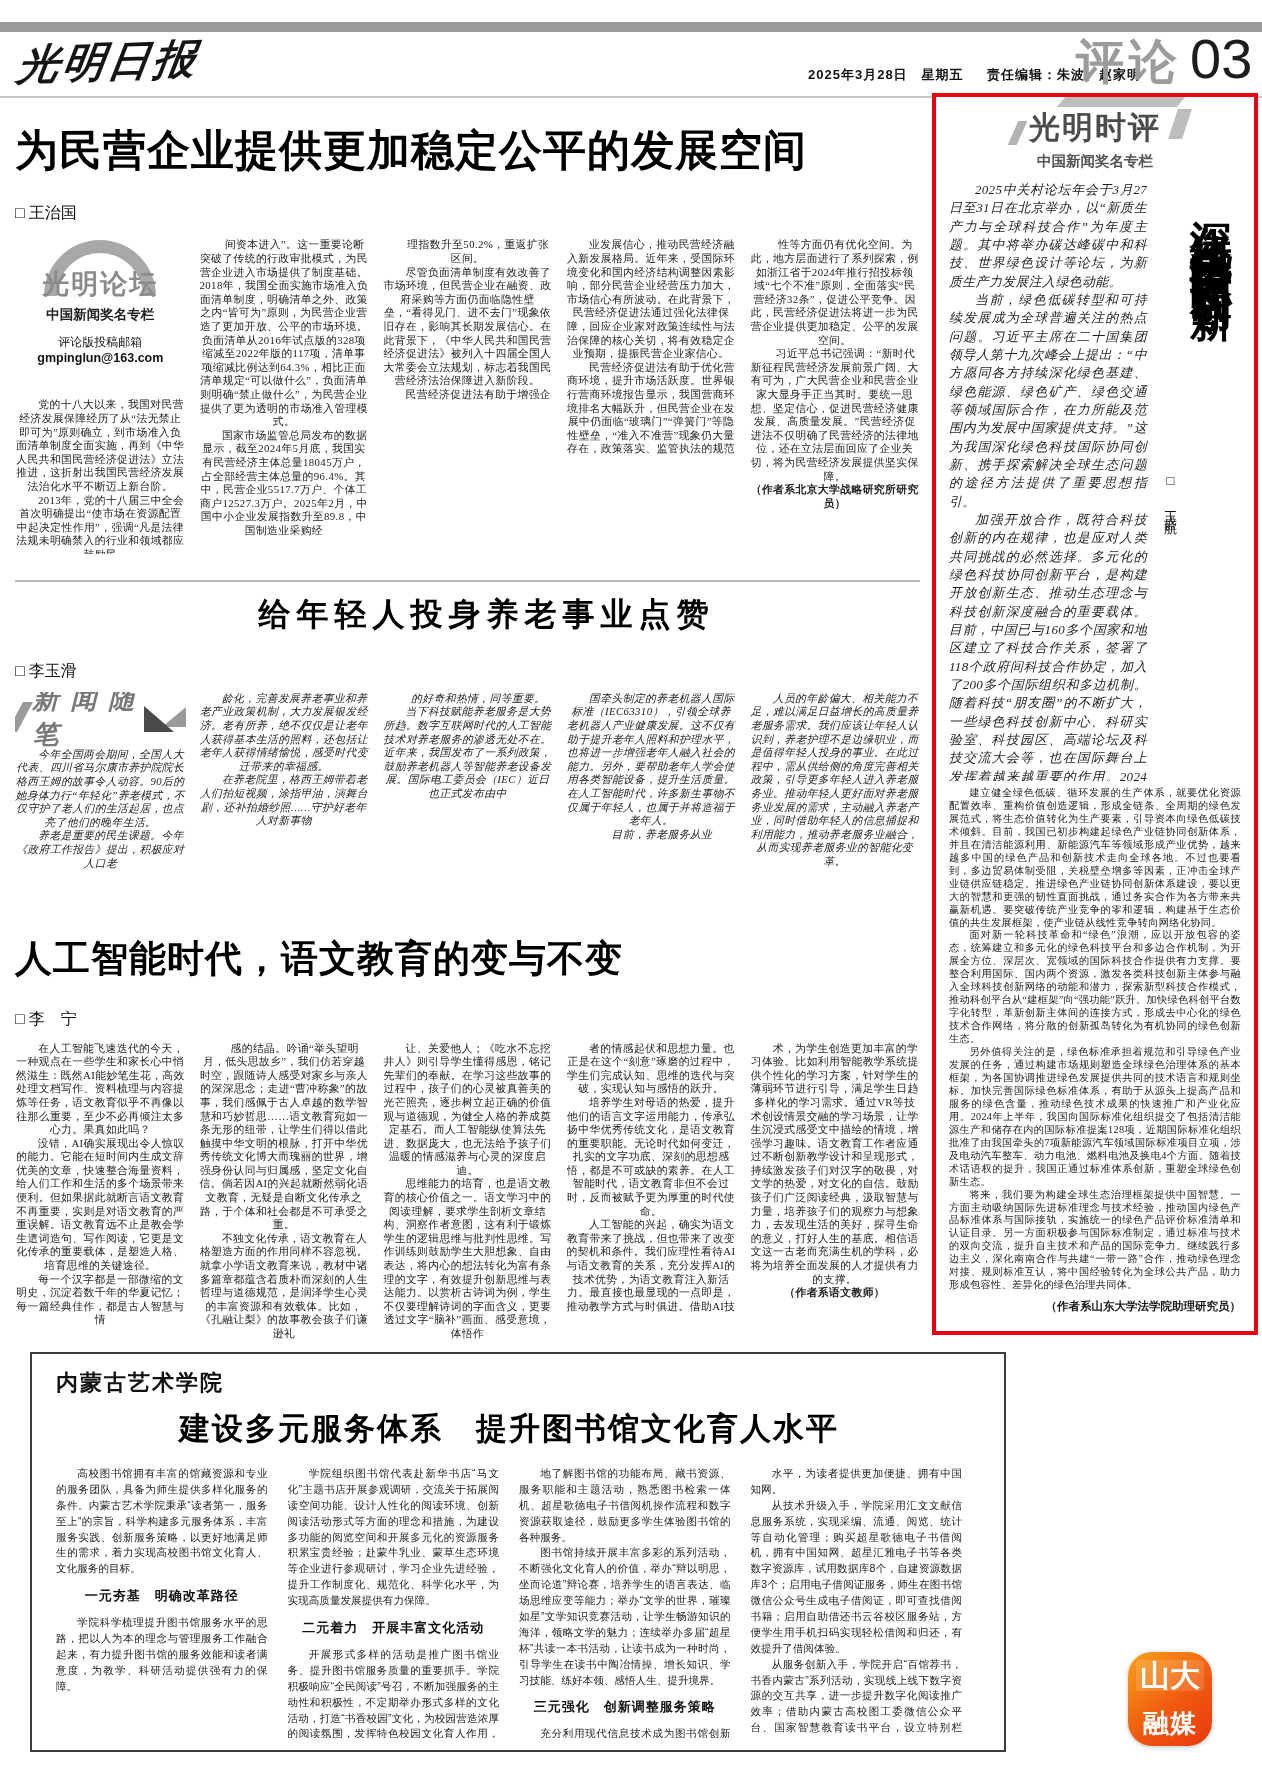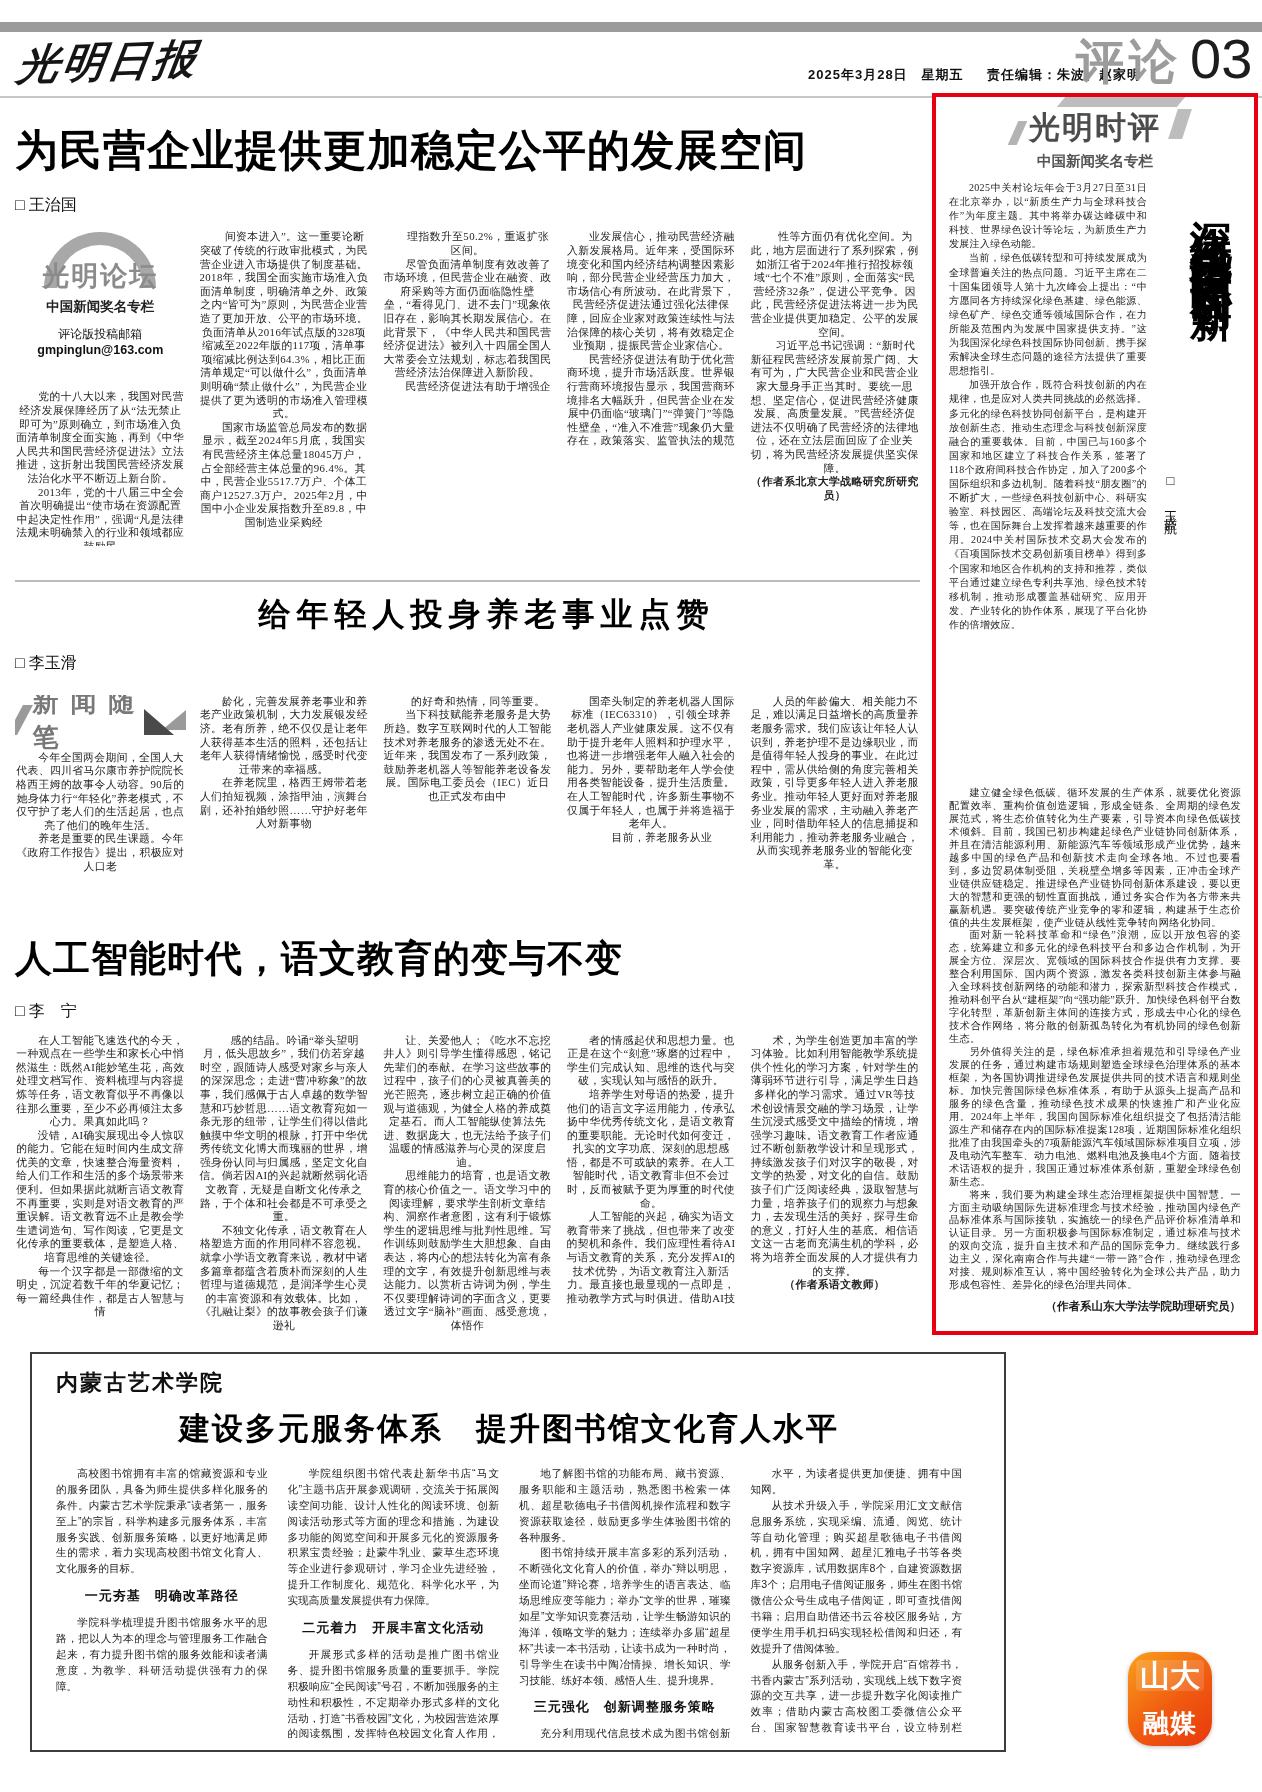--- a/index.html
+++ b/index.html
@@ -15,35 +15,35 @@
   .head-rule { position:absolute; top:96px; left:0; width:100%; height:2px; background:#c6c6c6; }
   .dateline { position:absolute; top:66px; left:808px; font-family:"Liberation Sans",sans-serif;
               font-weight:700; font-size:13px; color:#111; letter-spacing:1px; }
   .section-title { position:absolute; top:30px; left:1076px; font-weight:900; font-size:48px;
                    color:#9c9c9c; letter-spacing:5px; }
   .page-num { position:absolute; top:26px; left:1190px; font-family:"Liberation Sans",sans-serif;
               font-size:56px; color:#1d1d1d; }
 
   
   .headline { font-weight:900; color:#000; line-height:1.15; }
-  .byline { font-size:16px; margin-top:20px; color:#111; }
+  .byline { font-size:16px; margin-top:28px; color:#111; }
   .cols { display:flex; gap:13px; overflow:hidden; text-align:justify; }
   .c { flex:1; overflow:hidden; }
   .c p { text-indent:2em; font-size:10.8px; line-height:1.26; letter-spacing:0.4px; color:#222;text-align:center; }
   .credit { text-indent:0 !important; text-align:right; font-weight:700; }
 
   .art1 { position:absolute; top:126px; left:15px; width:905px; }
   .art1 .headline { font-size:43px; letter-spacing:1px; }
   .art1 .cols { margin-top:14px; height:316px; }
 
   .divider1 { position:absolute; top:580px; left:15px; width:905px; height:2px; background:#bcbcbc; }
 
   .art2 { position:absolute; top:596px; left:15px; width:905px; }
   .art2 .headline { font-size:32px; letter-spacing:6px; padding-left:38px;text-align:center; }
-  .art2 .cols { margin-top:21px; height:226px; }
+  .art2 .cols { margin-top:10px; height:226px;font-style:italic; }
 
   .art3 { position:absolute; top:938px; left:15px; width:905px; }
   .art3 .headline { font-size:37px; letter-spacing:1px; }
   .art3 .cols { margin-top:12px; height:310px; }
 
   
   .forum-box { position:relative; height:152px; text-align:center; padding-top:28px; margin-bottom:8px; }
   .arch { position:absolute; top:2px; left:50%; transform:translateX(-50%); width:112px; height:56px;
           border:13px solid #a8a8a8; border-bottom:none; border-radius:58px 58px 0 0; }
   .fb-title { position:relative; font-family:"Liberation Sans",sans-serif; font-weight:900;
@@ -68,21 +68,21 @@
   .sp-head { text-align:center; height:74px; }
   .sp-logo { position:relative; display:inline-block; font-family:"Liberation Sans",sans-serif;
              font-weight:900; font-size:31px; color:#4c4c4c; letter-spacing:2px; padding:0 16px; }
   .sp-slash { position:absolute; left:0; bottom:4px; width:9px; height:24px; background:#b3b3b3; transform:skewX(-24deg); }
   .sp-swoosh { position:absolute; right:-4px; top:-10px; width:120px; height:10px; background:#bdbdbd;
                transform:skewX(-40deg); }
   .sp-swoosh2 { position:absolute; right:-10px; top:2px; width:14px; height:30px; background:#bdbdbd; transform:skewX(-18deg); }
   .sp-sub { font-family:"Liberation Sans",sans-serif; font-weight:900; font-size:14.5px; color:#555; margin-top:3px; }
   .rb-row { display:flex; height:600px; overflow:hidden; }
   .rb-intro { width:198px; text-align:justify; }
-  .rb-intro p { text-indent:2em; font-size:10px; line-height:1.41; letter-spacing:0.3px; color:#1e1e1e; }
+  .rb-intro p { text-indent:2em; font-size:13px; line-height:1.41; letter-spacing:0.3px; color:#1e1e1e;font-style:italic; }
   .rb-side { position:relative; flex:1; }
   .rb-title { position:absolute; top:6px; right:2px; writing-mode:vertical-rl;
               font-weight:900; font-size:42px; letter-spacing:7px; color:#000; }
   .rb-author { position:absolute; top:292px; right:62px; writing-mode:vertical-rl;
                font-size:13px; letter-spacing:5px; color:#111; }
   .rb-wide { margin-top:6px; text-align:justify; height:508px; overflow:hidden; }
   .rb-wide p { text-indent:2em; font-size:10.2px; line-height:1.27; letter-spacing:0.3px; color:#222; }
   .rb-credit { font-size:11.5px; margin-top:4px; }
 
   

